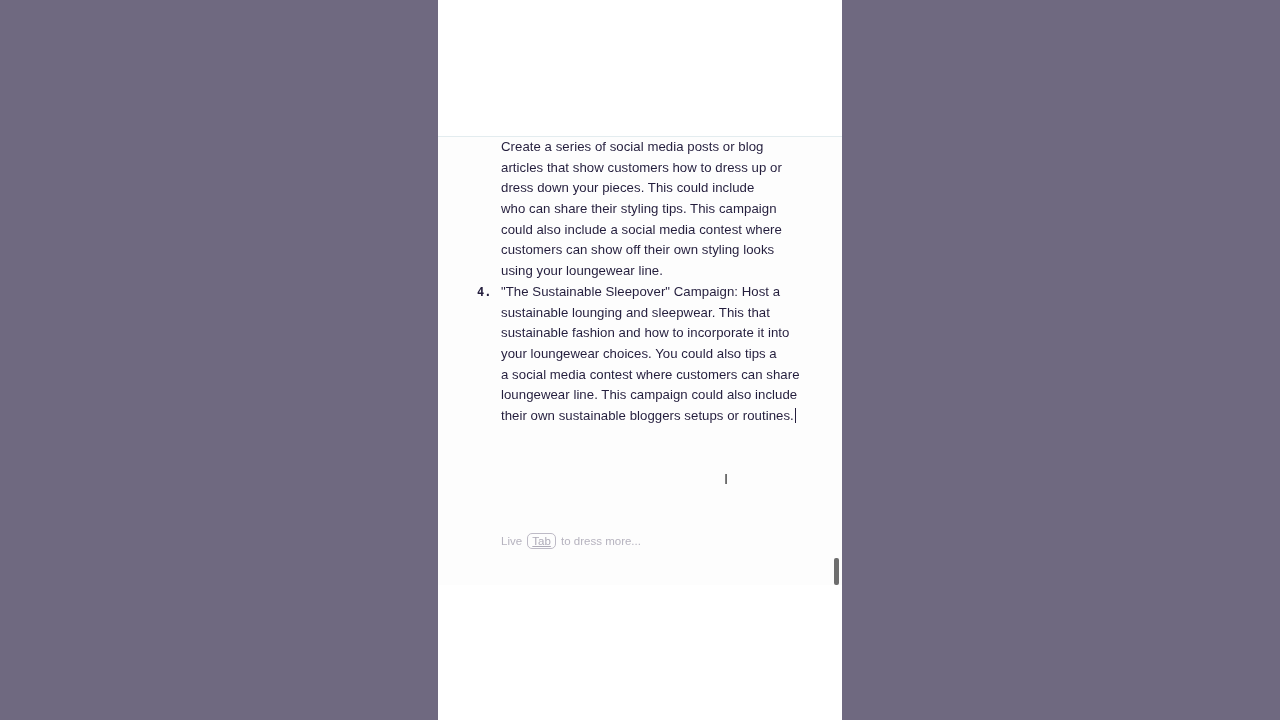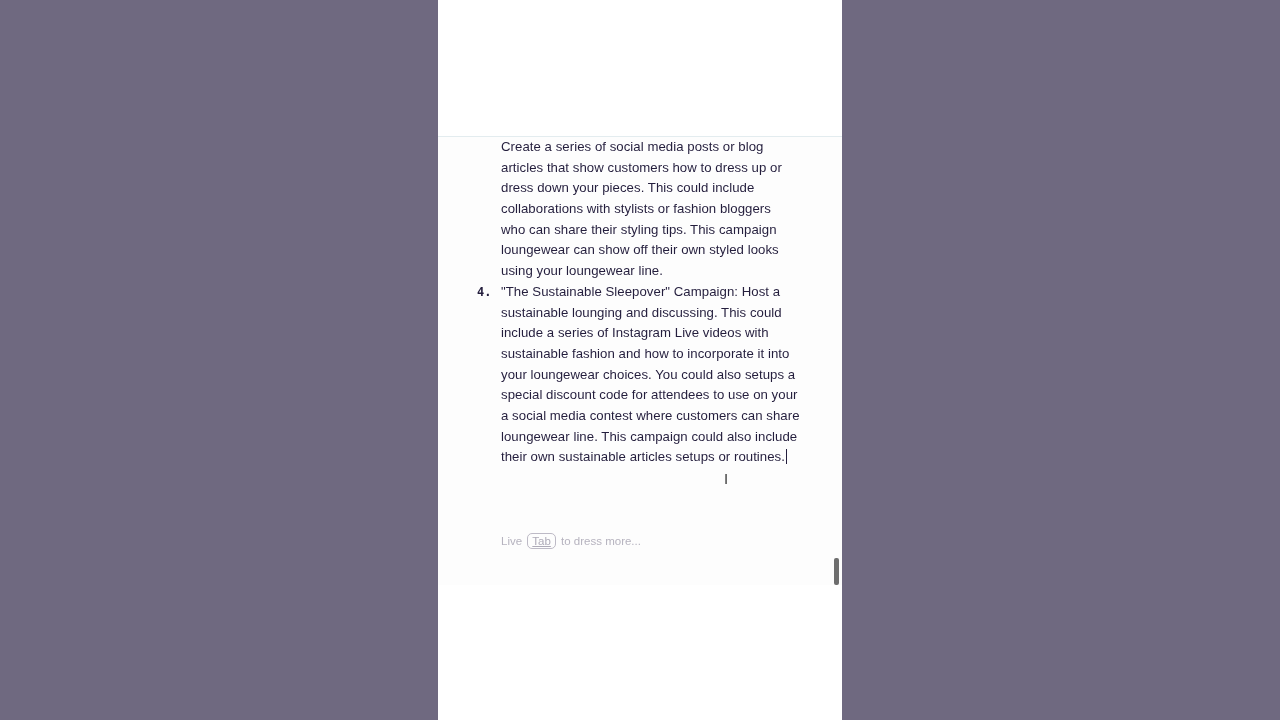--- a/index.html
+++ b/index.html
@@ -119,37 +119,35 @@
 
 <div class="panel">
   <div class="divider"></div>
 
   <div class="editor">
     <div class="text-block">
       <div>
         <span class="line">Create a series of social media posts or blog</span>
         <span class="line">articles that show customers how to dress up or</span>
         <span class="line">dress down your pieces. This could include</span>
-        <span class="line">collaborations with stylists or fashion bloggers</span>
         <span class="line">who can share their styling tips. This campaign</span>
-        <span class="line">loungewear can show off their own styled looks</span>
+        <span class="line">could also include a social media contest where</span>
+        <span class="line">customers can show off their own styling looks</span>
         <span class="line">using your loungewear line.</span>
       </div>
 
       <div class="list-item">
         <span class="list-number">4.</span>
         <span class="line">"The Sustainable Sleepover" Campaign: Host a</span>
-        <span class="line">sustainable lounging and discussing. This could</span>
-        <span class="line">include a series of Instagram Live videos with</span>
+        <span class="line">sustainable lounging and sleepwear. This that</span>
         <span class="line">sustainable fashion and how to incorporate it into</span>
-        <span class="line">your loungewear choices. You could also setups a</span>
-        <span class="line">special discount code for attendees to use on your</span>
+        <span class="line">your loungewear choices. You could also tips a</span>
         <span class="line">a social media contest where customers can share</span>
         <span class="line">loungewear line. This campaign could also include</span>
-        <span class="line"><span>their own sustainable articles setups or routines.</span><span class="caret"></span></span>
+        <span class="line"><span>their own sustainable bloggers setups or routines.</span><span class="caret"></span></span>
       </div>
     </div>
 
     <div class="ibeam">I</div>
 
     <div class="hint">
       <span>Live</span>
       <span class="kbd">Tab</span>
       <span>to dress more...</span>
     </div>

